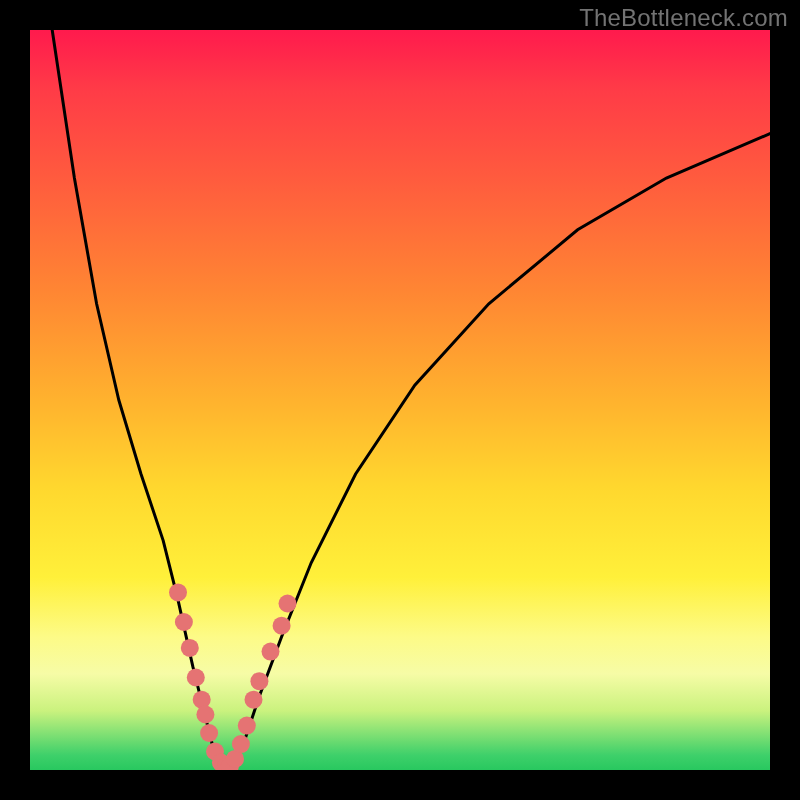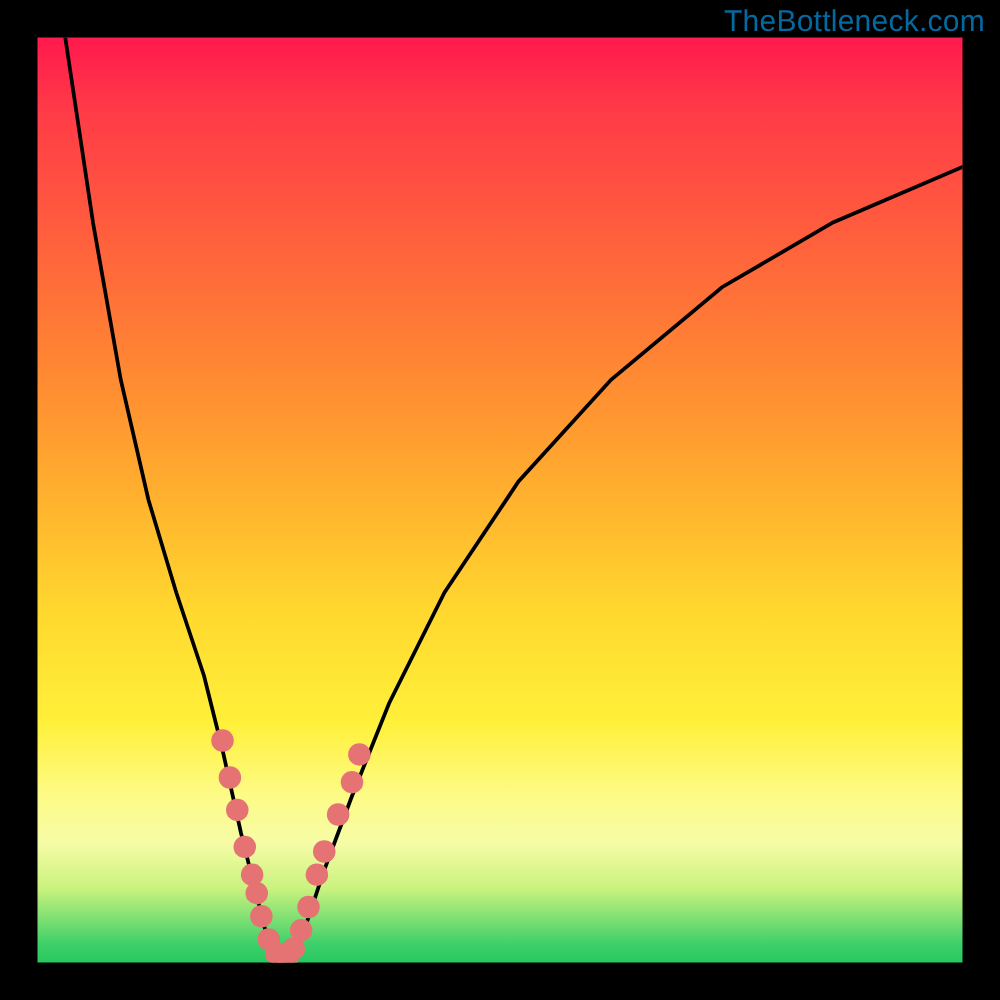--- a/index.html
+++ b/index.html
@@ -36,21 +36,21 @@
       #f6fca6 87%,
       #caf27e 92%,
       #3ed06a 98%,
       #28c85f 100%
     );
   }
   .watermark {
     position: absolute;
     top: 4px;
     right: 12px;
-    color: #0369a1;
+    color: #737373;
     font-size: 24px;
     font-weight: 400;
     letter-spacing: 0.2px;
     z-index: 10;
   }
   svg.curve-layer {
     position: absolute;
     left: 0; top: 0;
     width: 740px;
     height: 740px;

